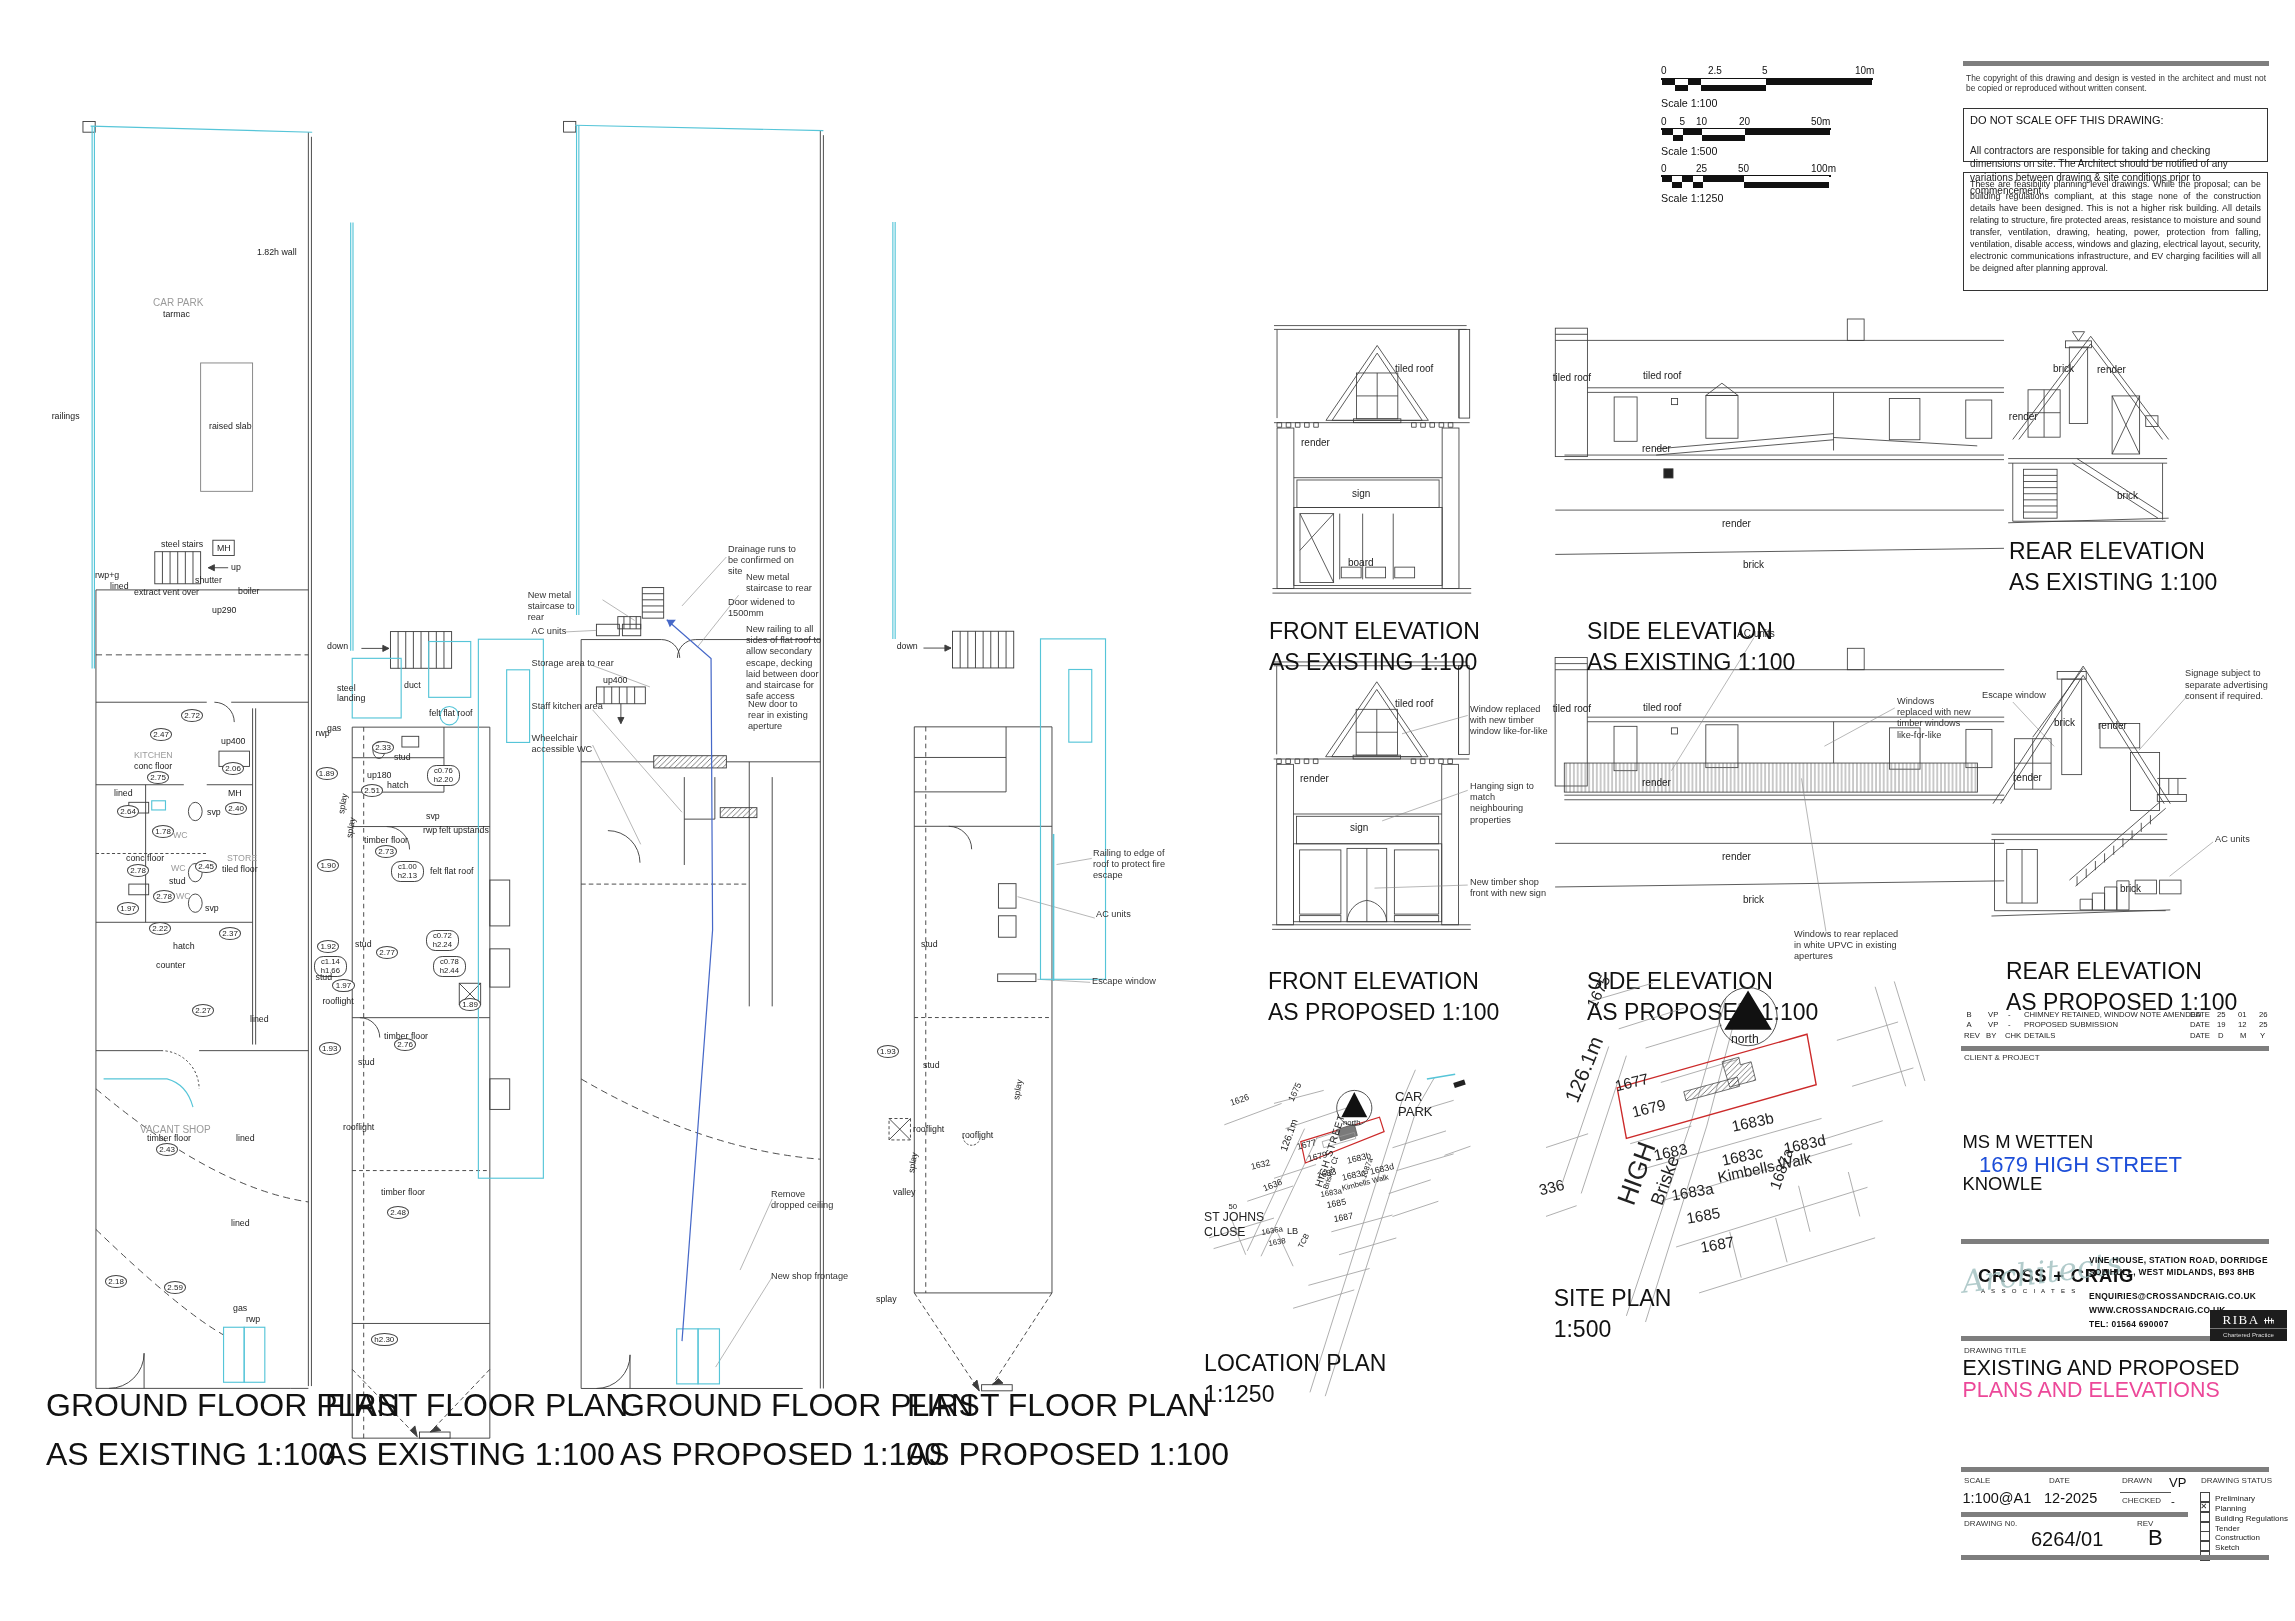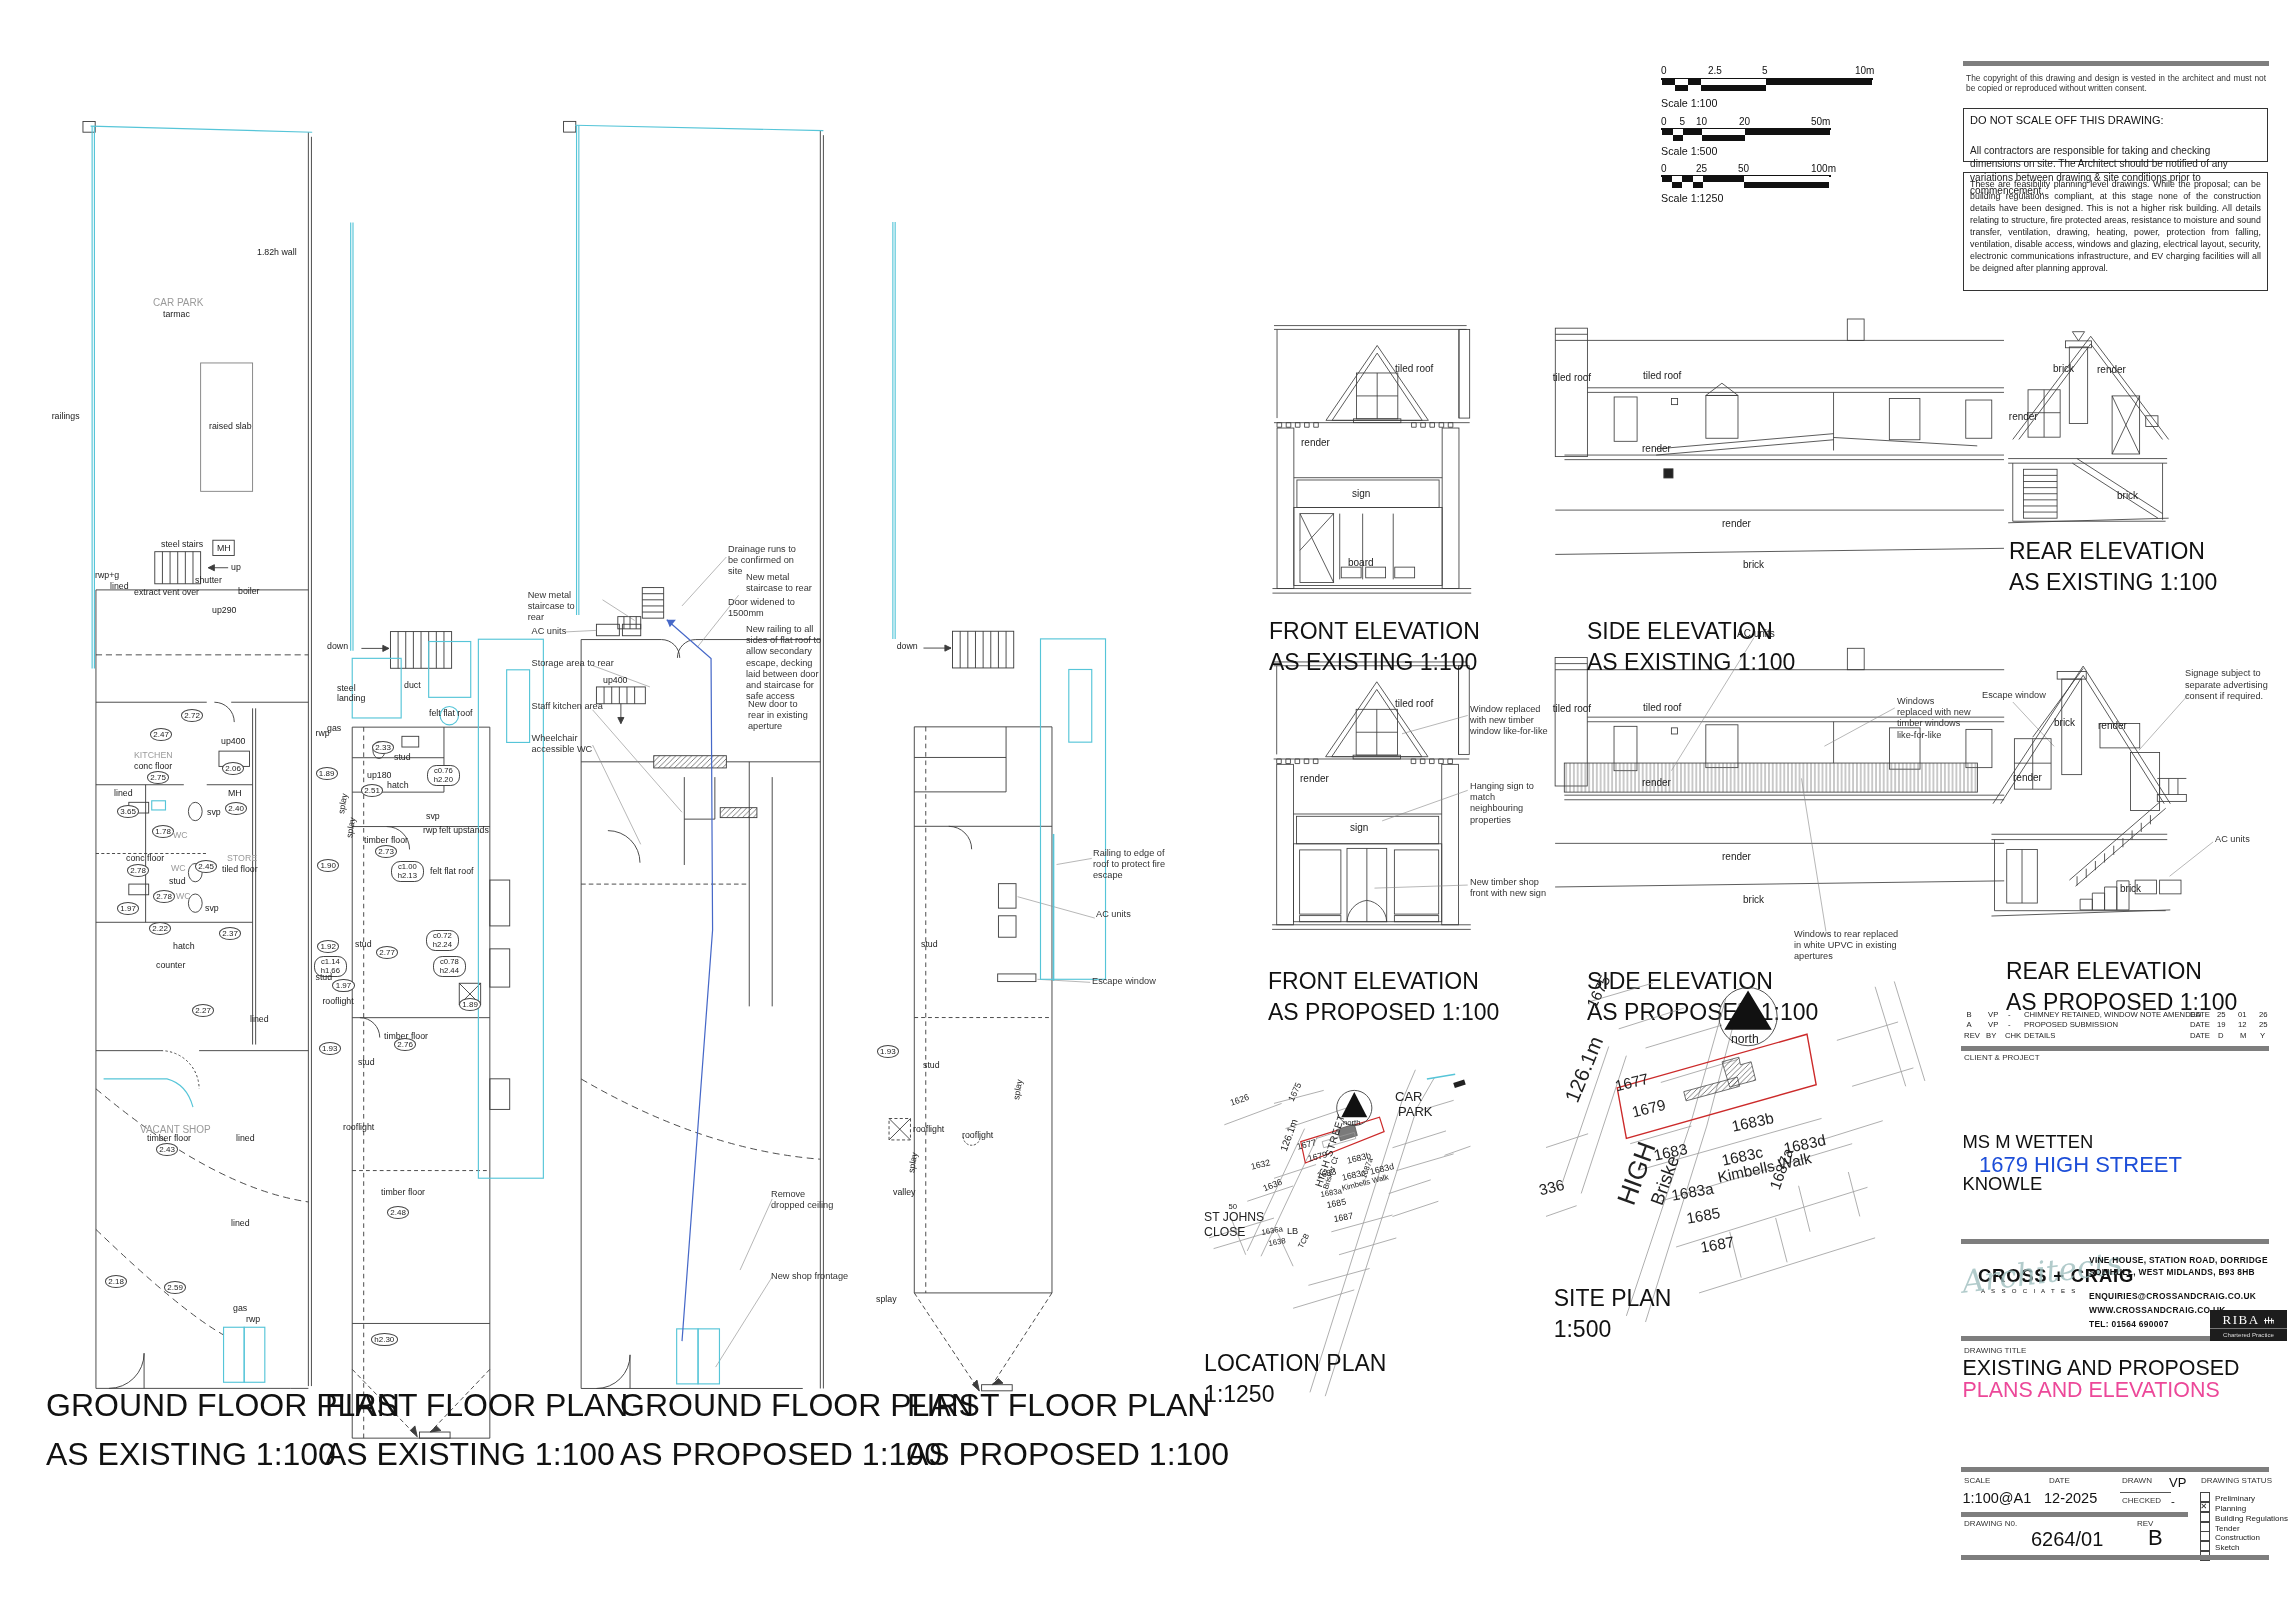--- a/index.html
+++ b/index.html
@@ -96,21 +96,21 @@
 <span class="dim" style="left:119px;top:609px">2.47</span>
 <span class="lb gray" style="left:103px;top:632px">KITCHEN</span>
 <span class="lb" style="left:103px;top:643px">conc floor</span>
 <span class="dim" style="left:116px;top:652px">2.75</span>
 <span class="lb" style="left:190px;top:618px">up400</span>
 <span class="dim" style="left:191px;top:643px">2.06</span>
 <span class="lb" style="left:83px;top:670px">lined</span>
 <span class="lb" style="left:197px;top:670px">MH</span>
 <span class="dim" style="left:194px;top:683px">2.40</span>
 <span class="lb" style="left:176px;top:689px">svp</span>
-<span class="dim" style="left:86px;top:686px">3.65</span>
+<span class="dim" style="left:86px;top:686px">2.64</span>
 <span class="dim" style="left:121px;top:706px">1.78</span>
 <span class="lb gray" style="left:142px;top:712px">WC</span>
 <span class="lb" style="left:95px;top:735px">conc floor</span>
 <span class="dim" style="left:96px;top:745px">2.78</span>
 <span class="lb gray" style="left:140px;top:745px">WC</span>
 <span class="dim" style="left:164px;top:741px">2.45</span>
 <span class="lb gray" style="left:196px;top:735px">STORE</span>
 <span class="lb" style="left:191px;top:746px">tiled floor</span>
 <span class="lb" style="left:138px;top:758px">stud</span>
 <span class="dim" style="left:122px;top:771px">2.78</span>

